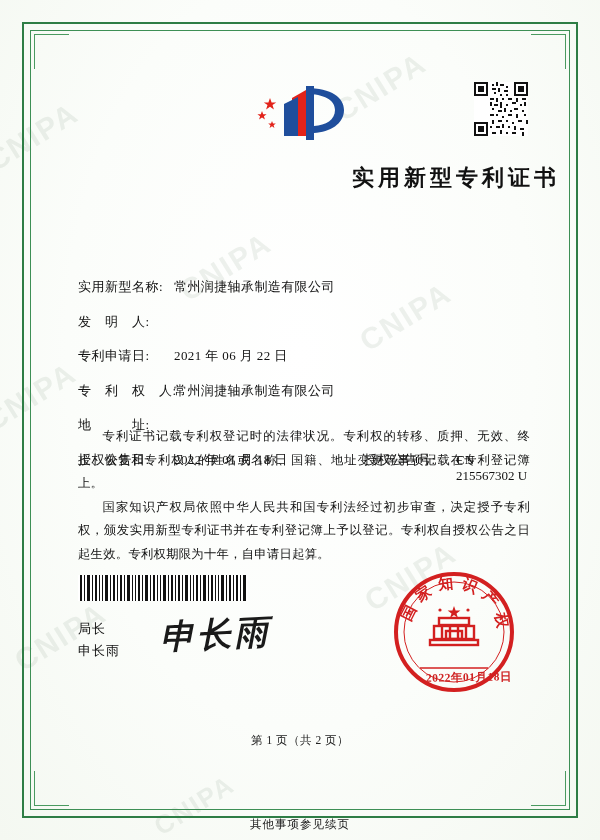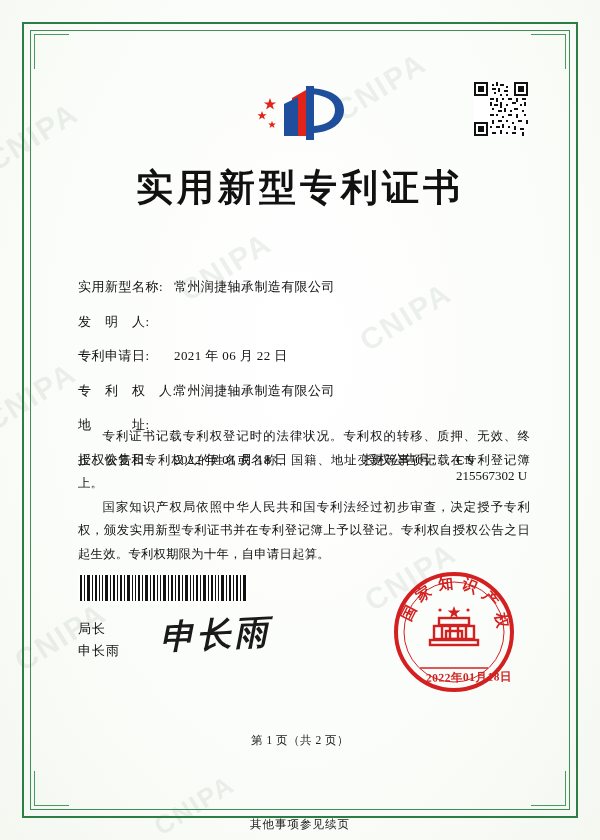--- a/index.html
+++ b/index.html
@@ -93,22 +93,22 @@
     transform: translateX(-50%);
     width: 120px;
     height: 66px;
   }
 
   .title {
     position: absolute;
     top: 123px;
     left: 0;
     right: 0;
-    text-align: center;
-    font-size: 37px;
+    text-align: right;
+    font-size: 22px;
     font-weight: bold;
     letter-spacing: 4px;
     color: #111;
     font-family: "DejaVu Serif", "Liberation Serif", serif;
   }
 
   .fields {
     position: absolute;
     top: 190px;
     left: 38px;

